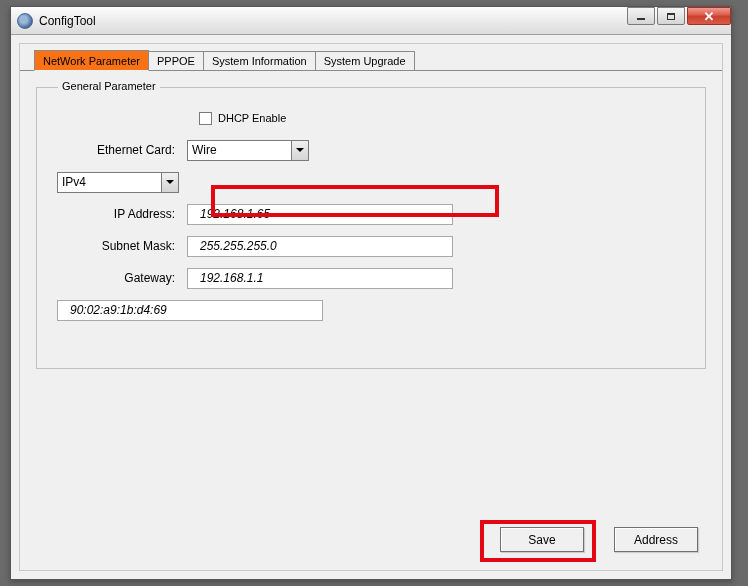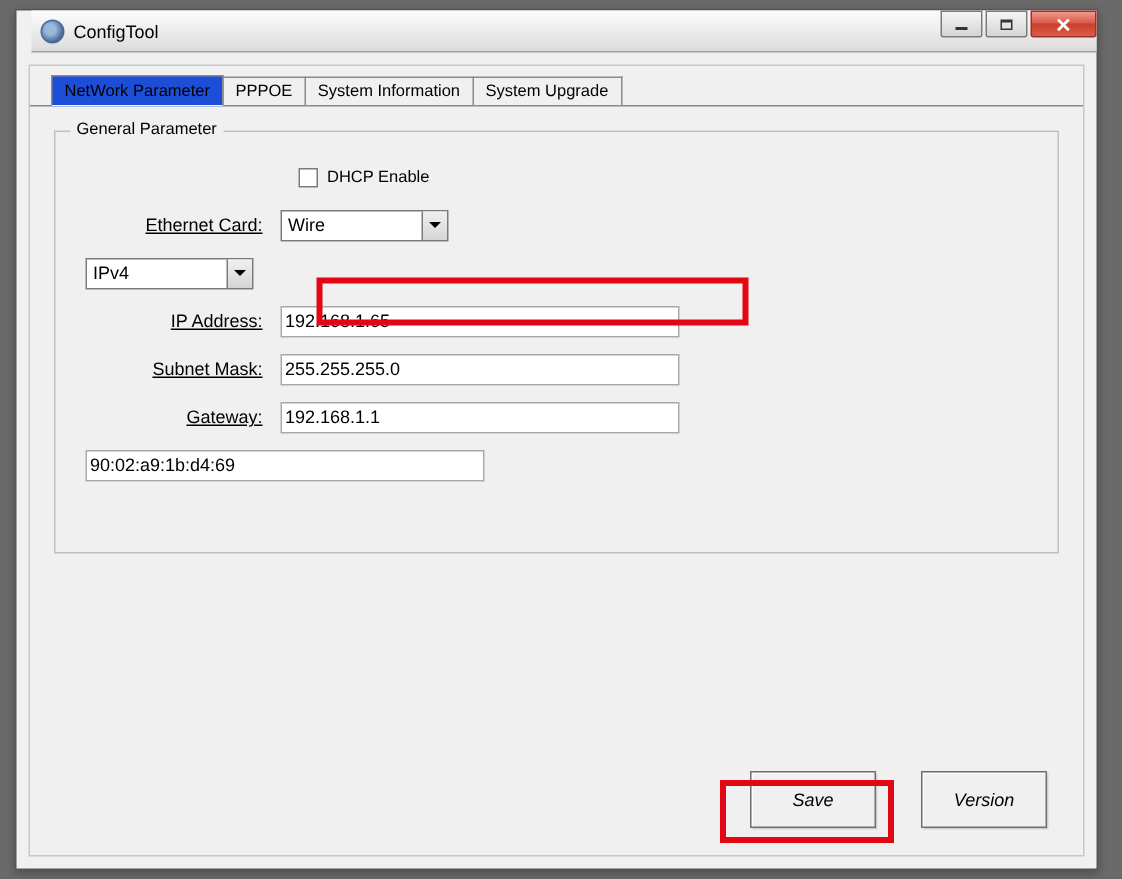--- a/index.html
+++ b/index.html
@@ -23,21 +23,20 @@
     border: 1px solid #555;
     box-shadow: 0 2px 6px rgba(0,0,0,0.3);
   }
   .titlebar {
     height: 28px;
     background: linear-gradient(to bottom, #fdfdfd 0%, #ececec 50%, #dcdcdc 100%);
     border-bottom: 1px solid #a0a0a0;
     display: flex;
     align-items: center;
     padding-left: 6px;
-    margin-left: 10px;
   }
   .title-icon {
     width: 16px; height: 16px;
     margin-right: 6px;
     background: radial-gradient(circle at 40% 40%, #9ab8d8 30%, #4a6a9a 70%);
     border-radius: 50%;
     border: 1px solid #4a6a9a;
   }
   .title-text {
     font-size: 12px;
@@ -88,21 +87,21 @@
   .tab {
     padding: 3px 8px 3px 8px;
     border: 1px solid #8a8a8a;
     border-bottom: none;
     background: #f0f0f0;
     margin-right: 0;
     font-size: 11px;
     position: relative;
   }
   .tab.active {
-    background: #1d4ed8;
+    background: #f97316;
     z-index: 2;
     border-bottom: 1px solid #f0f0f0;
     margin-bottom: -1px;
     padding-top: 4px;
   }
   .tab:not(.active) {
     border-left: none;
     font-size: 11px;
   }
   .tab:first-child { border-left: 1px solid #8a8a8a; }
@@ -116,21 +115,21 @@
     position: absolute;
     left: 16px;
     top: 16px;
     width: 670px;
     height: 282px;
     border: 1px solid #c0c0c0;
   }
   .groupbox-title {
     position: absolute;
     top: -8px;
-    left: 10px;
+    left: 21px;
     background: #f0f0f0;
     padding: 0 4px;
     font-size: 11px;
   }
   .form {
     position: absolute;
     left: 20px;
     top: 18px;
     right: 20px;
   }
@@ -138,37 +137,36 @@
     display: flex;
     align-items: center;
     height: 32px;
   }
   .label {
     width: 130px;
     text-align: right;
     padding-right: 12px;
     font-size: 12px;
     color: #000;
-    text-decoration: underline;
   }
   .checkbox-row {
     margin-left: 142px;
     display: flex;
     align-items: center;
     height: 24px;
     margin-bottom: 4px;
   }
   .chk {
     width: 13px; height: 13px;
     border: 1px solid #7a7a7a;
     background: #fff;
     margin-right: 6px;
   }
   .select {
-    width: 112px;
+    width: 122px;
     height: 21px;
     border: 1px solid #7a7a7a;
     background: #fff;
     display: flex;
     align-items: center;
     padding-left: 4px;
     position: relative;
     font-size: 12px;
   }
   .select .arrow-btn {
@@ -187,50 +185,50 @@
     width: 0; height: 0;
     border-left: 4px solid transparent;
     border-right: 4px solid transparent;
     border-top: 4px solid #000;
   }
   .textfield {
     width: 266px;
     height: 21px;
     border: 1px solid #a8a8a8;
     background: #fff;
-    padding: 0 2px;
+    padding: 0 12px;
     font-size: 12px;
     font-family: inherit;
     outline: none;
+    font-style: italic;
   }
   .highlight-ip {
     position: absolute;
     border: 4px solid #e30613;
     pointer-events: none;
   }
   .hl1 {
     left: 154px;
     top: 79px;
     width: 288px;
     height: 32px;
   }
   .btn {
     width: 84px;
-    height: 38px;
+    height: 25px;
     border: 1px solid #707070;
     background: #f0f0f0;
     box-shadow: 1px 1px 0 #fff inset, 1px 1px 1px rgba(0,0,0,0.15);
     font-size: 12px;
     font-family: inherit;
     text-align: center;
     display: inline-flex;
     align-items: center;
     justify-content: center;
     cursor: pointer;
-    font-style: italic;
   }
   .button-row {
     position: absolute;
     bottom: 20px;
     right: 24px;
     display: flex;
     gap: 30px;
   }
   .hl-save {
     position: absolute;
@@ -328,21 +326,21 @@
           <div class="highlight-ip hl1"></div>
 
         </div>
       </div>
 
       <div class="button-row">
         <div class="btn">
             <span>Save</span>
           </div>
         <div class="btn">
-            <span>Version</span>
+            <span>Address</span>
           </div>
       </div>
 
       <div class="hl-save"></div>
 
     </div>
   </div>
 </div>
 
 </body></html>

